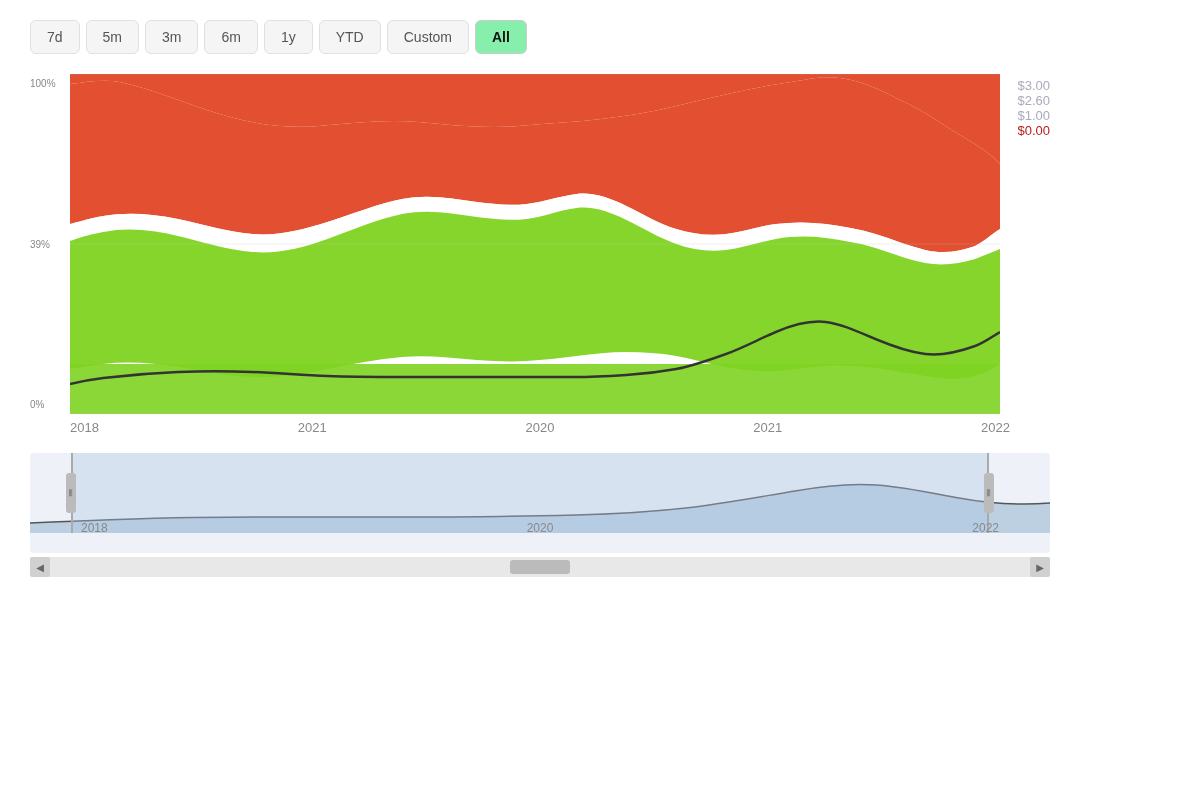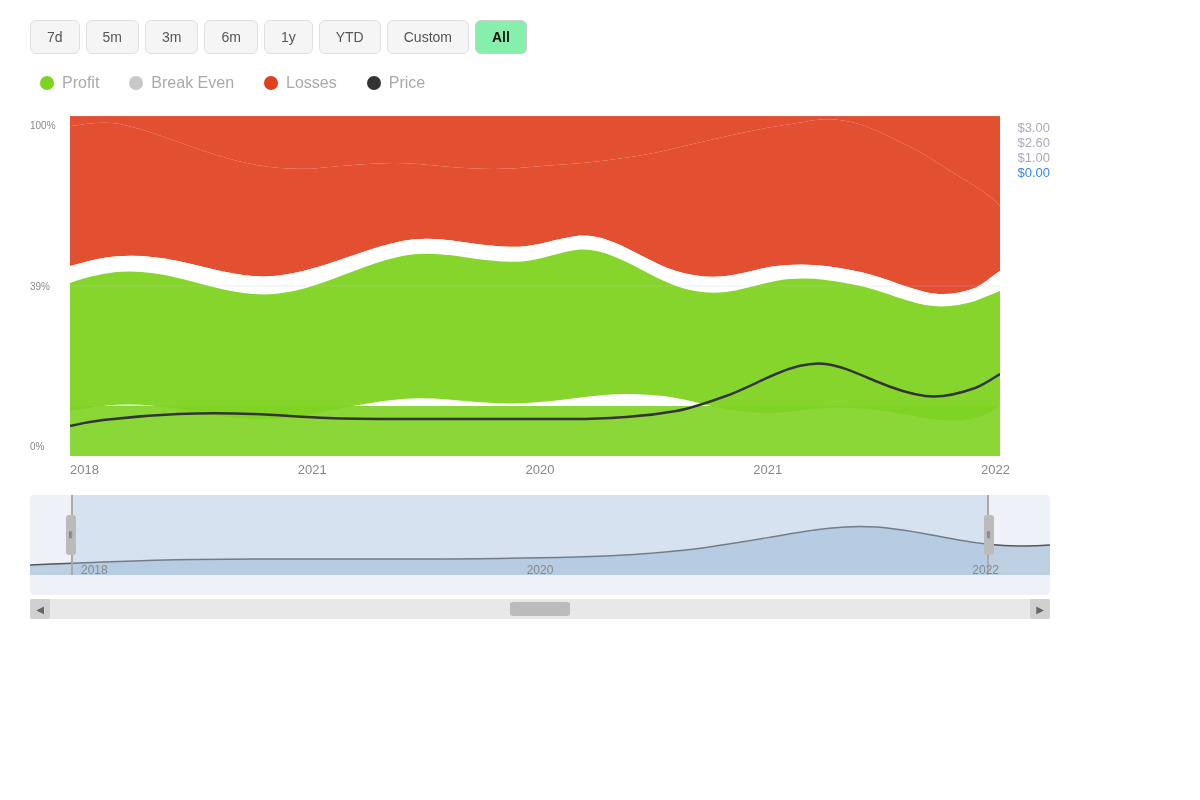--- a/index.html
+++ b/index.html
@@ -211,38 +211,20 @@
   <button class="time-btn">7d</button>
       <button class="time-btn">5m</button>
       <button class="time-btn">3m</button>
       <button class="time-btn">6m</button>
       <button class="time-btn">1y</button>
       <button class="time-btn">YTD</button>
       <button class="time-btn">Custom</button>
       <button class="time-btn active">All</button>
     </div>
 
-  <div class="legend">
-  <div class="legend-item">
-    <div class="legend-dot dot-profit"></div>
-    <span>Profit</span>
-  </div>
-      <div class="legend-item">
-    <div class="legend-dot dot-breakeven"></div>
-    <span>Break Even</span>
-  </div>
-      <div class="legend-item">
-    <div class="legend-dot dot-losses"></div>
-    <span>Losses</span>
-  </div>
-      <div class="legend-item">
-    <div class="legend-dot dot-price"></div>
-    <span>Price</span>
-  </div>
-    </div>
 
   <div class="chart-wrapper">
     <div class="main-chart">
 
       <div class="y-axis-left">
         <span>100%</span>
         <span>39%</span>
         <span>0%</span>
       </div>
 
@@ -422,21 +404,21 @@
 
         <line x1="0" y1="0" x2="1120" y2="0" stroke="#ccc" stroke-width="0.5" opacity="0.5"></line>
         <line x1="0" y1="170" x2="1120" y2="170" stroke="#ccc" stroke-width="0.5" opacity="0.5"></line>
         <line x1="0" y1="340" x2="1120" y2="340" stroke="#ccc" stroke-width="0.5" opacity="0.5"></line>
       </svg>
 
       <div class="y-axis-right">
         <span>$3.00</span>
         <span>$2.60</span>
         <span>$1.00</span>
-        <span style="color:#3b82f6;">$0.00</span>
+        <span style="color:#b91c1c;">$0.00</span>
       </div>
     </div>
 
     <div class="x-axis">
       <span>2018</span>
       <span>2021</span>
       <span>2020</span>
       <span>2021</span>
       <span>2022</span>
     </div>

